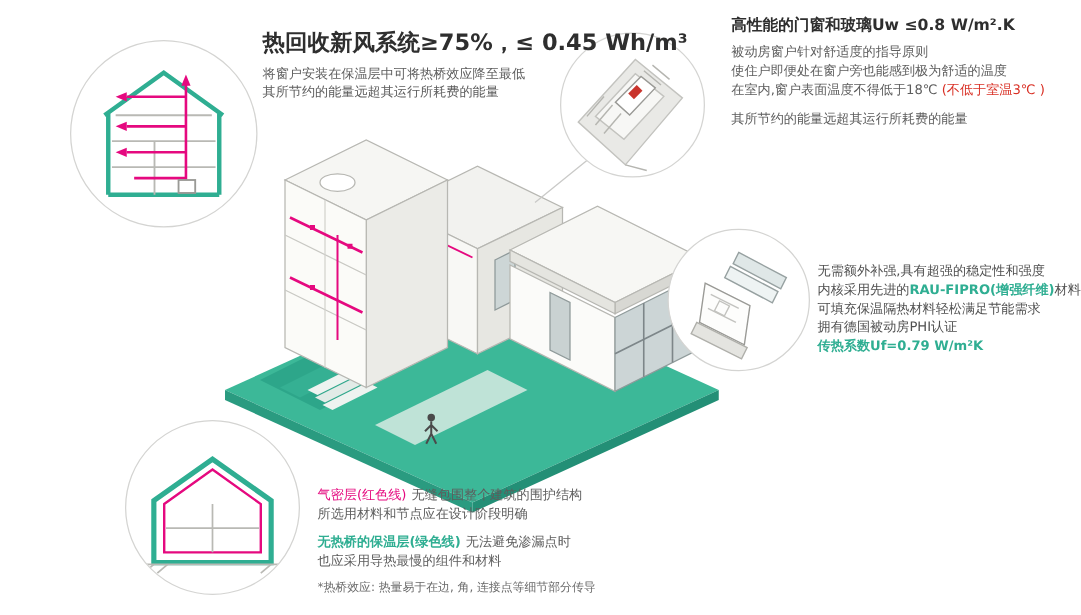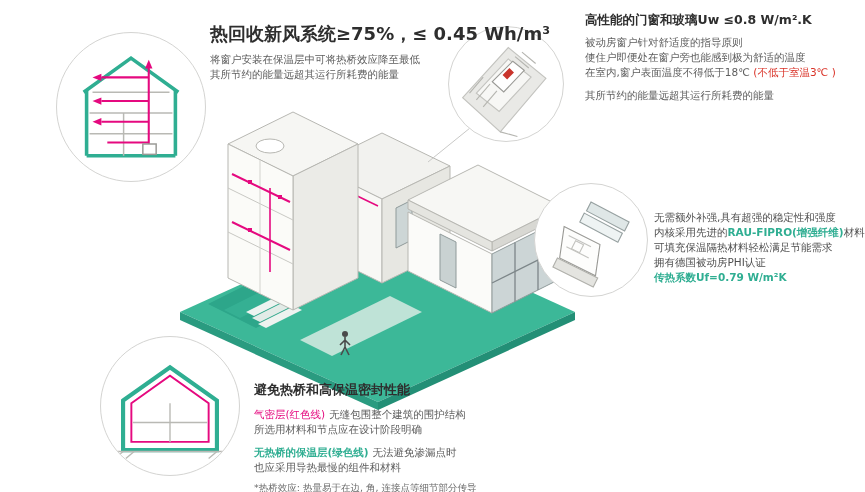--- a/index.html
+++ b/index.html
@@ -193,21 +193,20 @@
 
 <div class="txt-block" style="left:654px; top:210px; width:210px;">
   <div class="body-line dark">无需额外补强,具有超强的稳定性和强度</div>
   <div class="body-line dark"><span>内核采用先进的</span><span class="teal">RAU-FIPRO(增强纤维)</span><span>材料</span></div>
   <div class="body-line dark">可填充保温隔热材料轻松满足节能需求</div>
   <div class="body-line dark">拥有德国被动房PHI认证</div>
   <div class="body-line teal">传热系数Uf=0.79 W/m²K</div>
 </div>
 
 <div class="txt-block" style="left:254px; top:381px; width:345px;">
-  <div class="ttl" style="font-size:13px;">避免热桥和高保温密封性能</div>
   <div class="gap8"></div>
   <div class="body-line"><span class="pink">气密层(红色线)</span><span class="lead">无缝包围整个建筑的围护结构</span></div>
   <div class="body-line">所选用材料和节点应在设计阶段明确</div>
   <div class="gap8"></div>
   <div class="body-line"><span class="teal">无热桥的保温层(绿色线)</span><span class="lead">无法避免渗漏点时</span></div>
   <div class="body-line">也应采用导热最慢的组件和材料</div>
   <div class="footnote">*热桥效应: 热量易于在边, 角, 连接点等细节部分传导</div>
 </div>
 
 </body></html>

